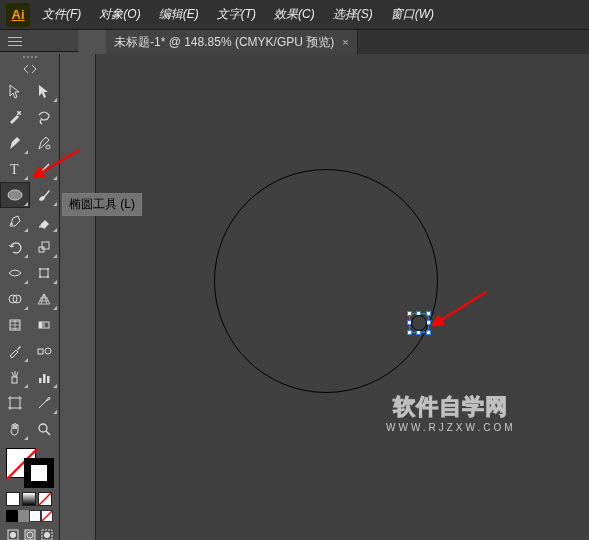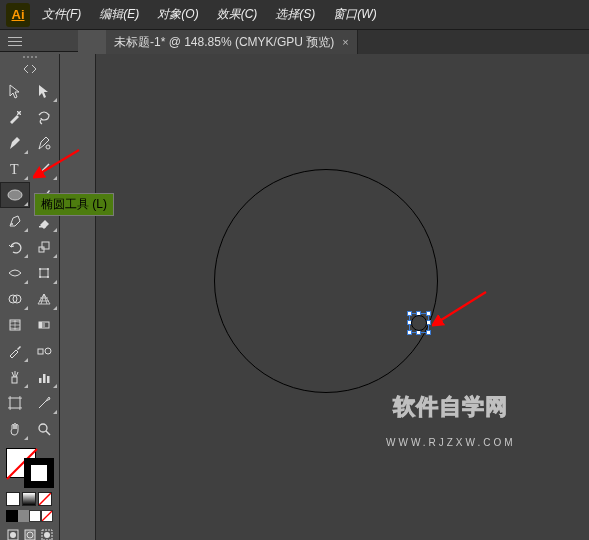--- a/index.html
+++ b/index.html
@@ -46,38 +46,39 @@
   .canvas-wrap { position: absolute; top: 54px; left: 78px; right: 0; bottom: 0; background: #5a5a5a; }
   .canvas { position: absolute; top: 0; left: 0; right: 0; bottom: 0; background: #404040; }
   .canvas-pad { position: absolute; top: 0; left: 0; width: 18px; bottom: 0; background: #525252; border-right: 1px solid #222; }
   
   .big-circle { position: absolute; border: 1.5px solid #000; border-radius: 50%; }
   
   .sel-box { position: absolute; border: 1px solid #3a7bd5; }
   .handle { position: absolute; width: 5px; height: 5px; background: #fff; border: 1px solid #3a7bd5; }
   .small-ell { position: absolute; border: 1.2px solid #000; border-radius: 50%; }
   
-  .tooltip { position: absolute; background: #4d7c0f; color: #000; border: 1px solid #7a7a7a; padding: 2px 6px; font-size: 12px; white-space: nowrap; z-index: 10; }
+  .tooltip { position: absolute; background: #737373; color: #000; border: 1px solid #7a7a7a; padding: 2px 6px; font-size: 12px; white-space: nowrap; z-index: 10; margin-left: 28px; }
   
   .arrow { position: absolute; z-index: 9; }
   
   .watermark { position: absolute; color: #d0d0d0; text-align: center; font-family: "SimHei", sans-serif; }
   .watermark .l1 { font-size: 22px; font-weight: bold; letter-spacing: 1px; -webkit-text-stroke: 1px #c0c0c0; color: #e0e0e0; }
-  .watermark .l2 { font-size: 10px; letter-spacing: 3px; color: #c8c8c8; margin-top: 15px; }
+  .watermark .l2 { font-size: 10px; letter-spacing: 3px; color: #c8c8c8; }
 </style>
 </head>
 <body>
 
 <div class="menubar">
   <div class="app-logo">
       <span>Ai</span>
     </div>
   <div class="mi">文件(F)</div>
+  <div class="mi">对象(O)</div>
   <div class="mi">编辑(E)</div>
-  <div class="mi">对象(O)</div>
+  <div class="mi">文字(T)</div>
   <div class="mi">效果(C)</div>
   <div class="mi">选择(S)</div>
   <div class="mi">窗口(W)</div>
 </div>
 
 <div class="strip2" style="position:absolute; top:30px; left:0; width:78px;">
   <div class="hamb">
       <div></div>
       <div></div>
       <div></div>

